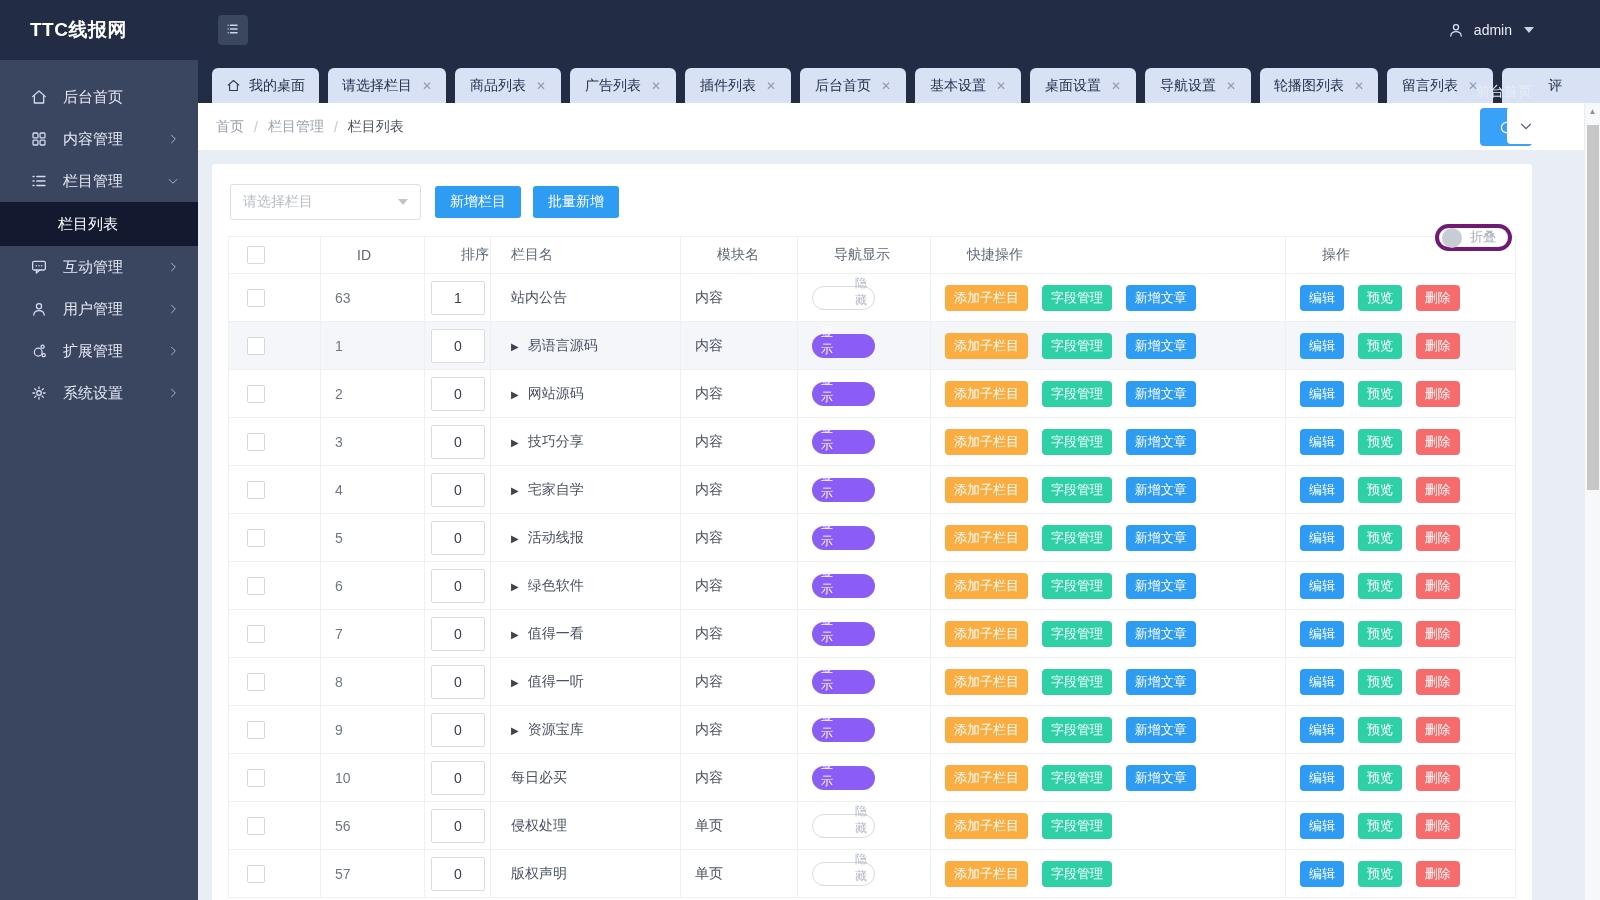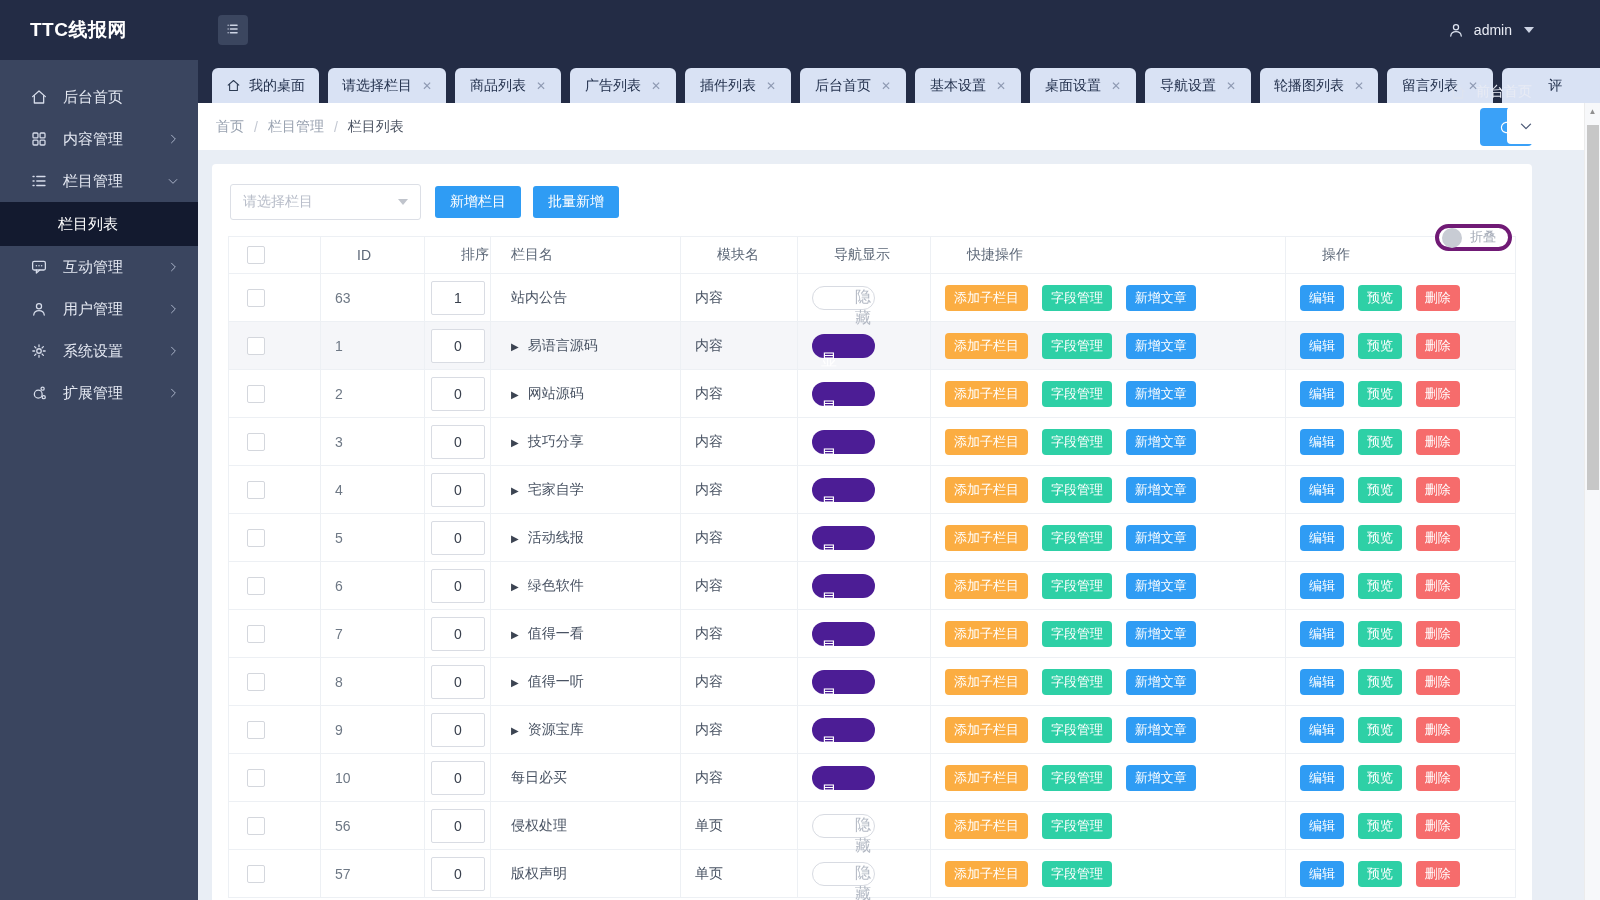--- a/index.html
+++ b/index.html
@@ -74,23 +74,23 @@
   tr.hovered td { background:#f5f6f9; }
   .c-sel { padding-left:18px; }
   .c-sort { padding-left:6px; }
   .c-name { padding-left:20px; }
   .c-id { color:#6e7885; }
   .cb { display:inline-block; width:18px; height:18px; border:1px solid #d4d7dd; border-radius:2px;
     background:#fff; vertical-align:middle; cursor:pointer; }
   .sort-input { width:54px; height:34px; border:1px solid #d9dce3; border-radius:2px; text-align:center;
     font-size:14px; color:#39404d; font-family:inherit; }
   .expand-arrow { font-size:10px; color:#3c4452; margin-right:9px; cursor:pointer; }
-  .toggle { display:inline-flex; align-items:flex-start; justify-content:space-between; width:63px; height:24px;
-    border-radius:12px; font-size:16px; vertical-align:middle; cursor:pointer;gap:39px; }
-  .toggle.on { background:#4c1d95; color:#fff; padding:16px 3px 0 9px; }
+  .toggle { display:inline-flex; align-items:flex-end; justify-content:space-between; width:63px; height:24px;
+    border-radius:12px; font-size:12px; vertical-align:middle; cursor:pointer;gap:39px; }
+  .toggle.on { background:#8b5cf6; color:#fff; padding:16px 3px 0 9px; }
   .toggle.off { background:#fff; border:1px solid #d8dbe2; color:#b3b9c4; padding:0 8px 0 3px; }
   .t-knob { width:18px; height:18px; border-radius:50%; }
   .toggle.on .t-knob { background:#ffffff; }
   .toggle.off .t-knob { background:#c8ccd4; }
   .chip { height:26px; border:none; border-radius:4px; color:#ffffff; font-size:13px; padding:0 9px;
     margin-right:10px; cursor:pointer; font-family:inherit; }
   .chip-orange { background:#fbad42; }
   .chip-teal { background:#2ed0a6; }
   .chip-blue { background:#2f9cf4; }
   .chip-red { background:#f66c6c; }
@@ -214,40 +214,40 @@
         <span class="side-label">用户管理</span>
         <span class="side-arrow">
           <svg viewBox="0 0 24 24" width="14" height="14" fill="none" stroke="currentColor" stroke-width="1.7" stroke-linecap="round" stroke-linejoin="round">
             <path d="M9.5 5.5 16 12l-6.5 6.5"></path>
           </svg>
         </span>
       </div>
       <div class="side-item">
         <span class="side-ico">
           <svg viewBox="0 0 24 24" width="18" height="18" fill="none" stroke="currentColor" stroke-width="1.7" stroke-linecap="round" stroke-linejoin="round">
-            <circle cx="12" cy="12" r="3"></circle>
-            <path d="M12 3.8v2.4M12 17.8v2.4M3.8 12h2.4M17.8 12h2.4M6.2 6.2l1.7 1.7M16.1 16.1l1.7 1.7M17.8 6.2l-1.7 1.7M7.9 16.1l-1.7 1.7"></path>
-          </svg>
-        </span>
-        <span class="side-label">系统设置</span>
+            <circle cx="11" cy="13.5" r="5.2"></circle>
+            <circle cx="16.8" cy="6.2" r="2.1"></circle>
+            <circle cx="18.3" cy="17.5" r="2.1"></circle>
+          </svg>
+        </span>
+        <span class="side-label">扩展管理</span>
         <span class="side-arrow">
           <svg viewBox="0 0 24 24" width="14" height="14" fill="none" stroke="currentColor" stroke-width="1.7" stroke-linecap="round" stroke-linejoin="round">
             <path d="M9.5 5.5 16 12l-6.5 6.5"></path>
           </svg>
         </span>
       </div>
       <div class="side-item">
         <span class="side-ico">
           <svg viewBox="0 0 24 24" width="18" height="18" fill="none" stroke="currentColor" stroke-width="1.7" stroke-linecap="round" stroke-linejoin="round">
-            <circle cx="11" cy="13.5" r="5.2"></circle>
-            <circle cx="16.8" cy="6.2" r="2.1"></circle>
-            <circle cx="18.3" cy="17.5" r="2.1"></circle>
-          </svg>
-        </span>
-        <span class="side-label">扩展管理</span>
+            <circle cx="12" cy="12" r="3"></circle>
+            <path d="M12 3.8v2.4M12 17.8v2.4M3.8 12h2.4M17.8 12h2.4M6.2 6.2l1.7 1.7M16.1 16.1l1.7 1.7M17.8 6.2l-1.7 1.7M7.9 16.1l-1.7 1.7"></path>
+          </svg>
+        </span>
+        <span class="side-label">系统设置</span>
         <span class="side-arrow">
           <svg viewBox="0 0 24 24" width="14" height="14" fill="none" stroke="currentColor" stroke-width="1.7" stroke-linecap="round" stroke-linejoin="round">
             <path d="M9.5 5.5 16 12l-6.5 6.5"></path>
           </svg>
         </span>
       </div>
     </aside>
 
   <div class="main">
 

